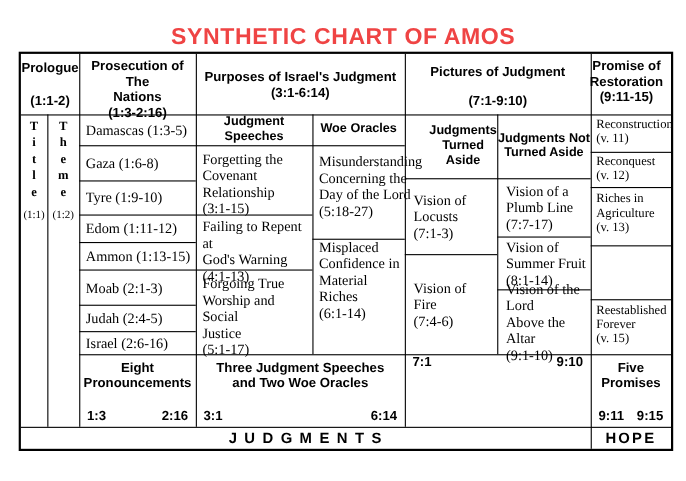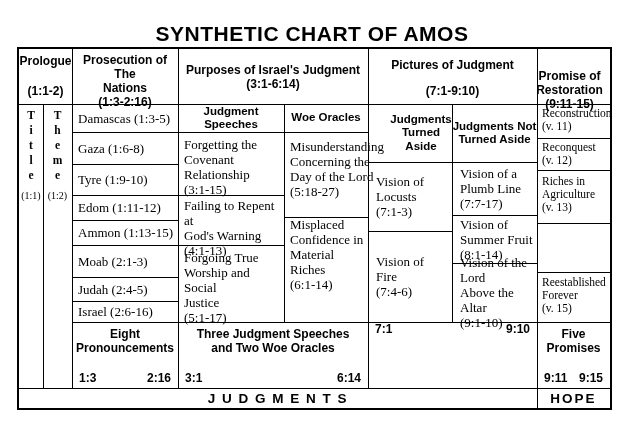--- a/index.html
+++ b/index.html
@@ -4,21 +4,21 @@
 <style>
   html,body{margin:0;padding:0;}
   body{
     width:624px;height:437px;position:relative;overflow:hidden;
     background:#ffffff;color:#111;
     font-family:"Liberation Sans",sans-serif;
   }
   .chart-title{
     position:absolute;left:0;top:22px;width:624px;text-align:center;
     font-family:"Liberation Sans",sans-serif;font-weight:bold;
-    font-size:21px;letter-spacing:.5px;color:#000000;
+    font-size:21px;letter-spacing:.5px;color:#ef4444;
   }
   .tbl{
     position:absolute;left:17px;top:47px;width:595px;height:363px;
     border:2px solid #000;box-sizing:border-box;background:#fff;
   }
   .vl,.hl{position:absolute;background:#000;}
   .vl{width:1px;}
   .hl{height:1px;}
   .cell{position:absolute;display:flex;box-sizing:border-box;color:#000;}
   .col{flex-direction:column;}
@@ -89,21 +89,21 @@
     <span class="hdr">(1:3-2:16)</span>
   </div>
   <div class="cell col h-mid" style="left:159px;top:0;width:190px;height:55px;">
     <span class="hdr">Purposes of Israel's Judgment</span>
     <span class="hdr">(3:1-6:14)</span>
   </div>
   <div class="cell col h-sb" style="left:349px;top:0;width:169px;height:55px;padding-top:9px;">
     <span class="hdr">Pictures of Judgment</span>
     <span class="hdr">(7:1-9:10)</span>
   </div>
-  <div class="cell col h-top" style="left:518px;top:16px;width:65px;height:55px;">
+  <div class="cell col h-top" style="left:518px;top:0;width:65px;height:55px;">
     <span class="hdr pre">Promise of
 Restoration</span>
     <span class="hdr">(9:11-15)</span>
   </div>
 
   <div class="cell col" style="left:0;top:55px;width:24px;height:284px;align-items:center;padding-top:4px;">
     <span class="vert-letters pre">T
 i
 t
 l

